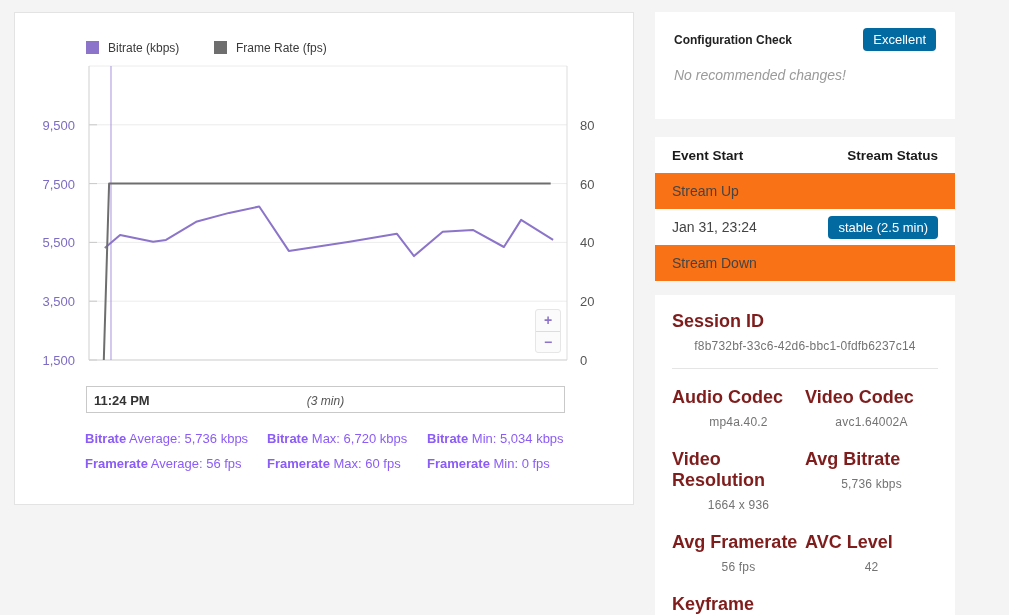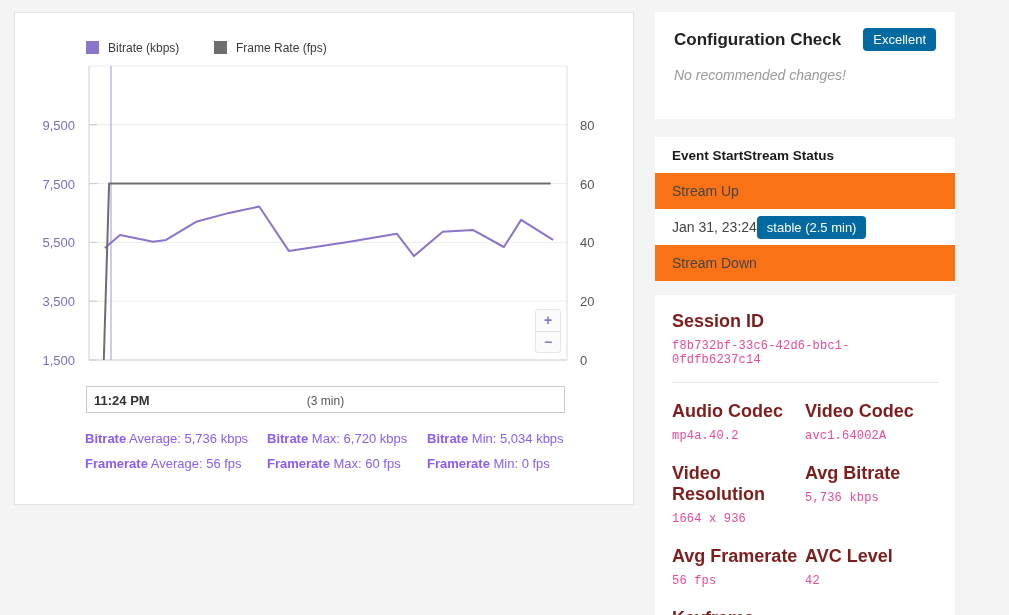--- a/index.html
+++ b/index.html
@@ -27,45 +27,45 @@
     flex: 1; display: flex; align-items: center; justify-content: center;
     color: #8b74c9; font-size: 14px; font-weight: bold; cursor: pointer; line-height: 1;
   }
   .zoom-btn + .zoom-btn { border-top: 1px solid #ddd; }
 
   .time-box {
     position: absolute; left: 71px; top: 373px; width: 479px; height: 27px;
     border: 1px solid #c9c9c9; background: #fff;
   }
   .time-box .time { position: absolute; left: 7px; top: 6px; font-size: 13px; font-weight: bold; color: #333; }
-  .time-box .range { position: absolute; left: 0; right: 0; top: 7px; text-align: center; font-size: 12px; color: #555; }
+  .time-box .range { position: absolute; left: 0; right: 0; top: 7px; text-align: center; font-size: 12px; font-style: italic; color: #555; }
 
   .stats { position: absolute; left: 70px; top: 413px; width: 500px; }
   .stats-row { display: grid; grid-template-columns: 182px 160px auto; height: 25px; align-items: center; }
   .stat { font-size: 13px; color: #8b5cf6; white-space: nowrap; }
   .stat .b { font-weight: bold; }
 
   
   #config-card { left: 655px; top: 12px; width: 300px; height: 107px; padding: 16px 19px; }
   .config-head { display: flex; align-items: center; justify-content: space-between; }
-  .config-title { font-size: 17px; font-weight: bold; color: #222; }
+  .config-title { font-size: 12px; font-weight: bold; color: #222; }
   .badge {
     display: inline-block; background: #0369a1; color: #fff; font-size: 13px;
     padding: 4px 10px; border-radius: 4px; white-space: nowrap;
   }
   .config-msg { margin-top: 16px; text-align: left; font-size: 14px; font-style: italic; color: #9a9a9a; }
 
   #event-card { left: 655px; top: 137px; width: 300px; height: 144px; }
-  .trow { height: 36px; display: flex; align-items: center; padding: 0 17px; font-size: 14px; color: #444; }
+  .trow { height: 36px; display: flex; align-items: center; justify-content: space-between; padding: 0 17px; font-size: 14px; color: #444; }
   .trow.head { font-weight: bold; color: #1a1a1a; font-size: 13.5px; }
   .trow.striped { background: #f97316; }
 
   #session-card { left: 655px; top: 295px; width: 300px; height: 320px; padding: 16px 17px; }
   .flabel { font-size: 18px; font-weight: bold; color: #7f1d1d; margin-bottom: 7px; }
-  .fvalue { font-size: 12px; font-family: Liberation Mono, monospace; color: #ec4899; letter-spacing: 0.2px; }
+  .fvalue { font-size: 12px; font-family: Liberation Sans, sans-serif; color: #737373; letter-spacing: 0.2px; text-align: center; }
   .divider { border: none; border-top: 1px solid #e5e5e5; margin: 15px 0 18px 0; }
   .fgrid { display: grid; grid-template-columns: 133px auto; row-gap: 20px; }
 </style>
 </head>
 <body>
 
 <div class="card" id="chart-card">
 
   <div class="legend-item" style="left:71px;">
     <span class="legend-swatch" style="background:#8b74c9;"></span>

